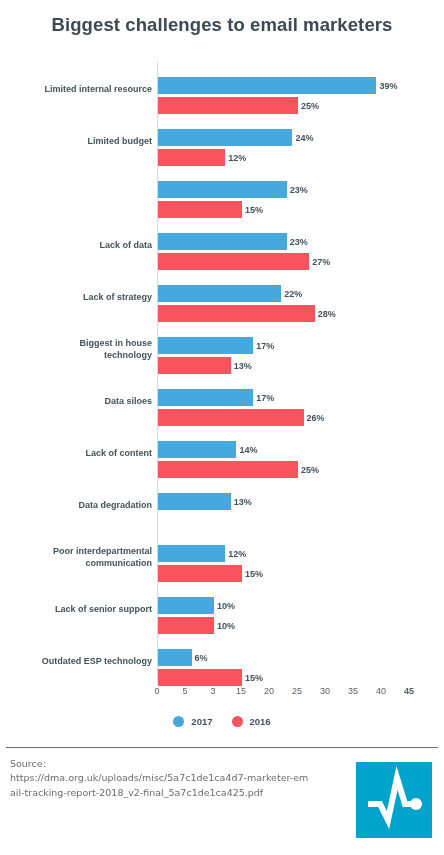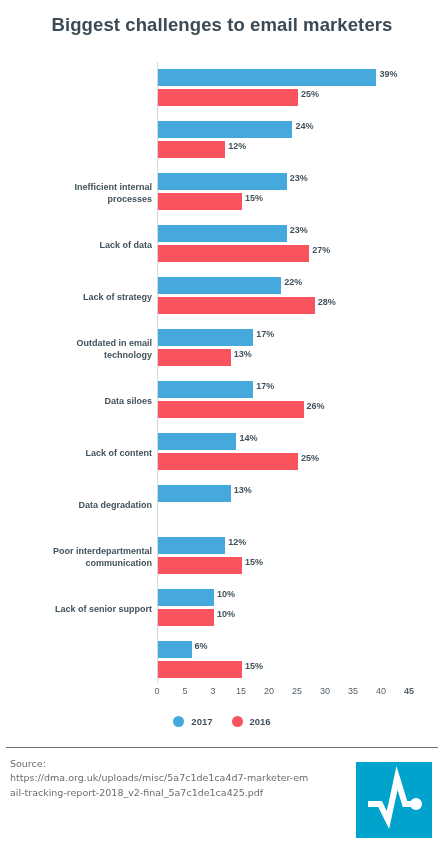--- a/index.html
+++ b/index.html
@@ -77,20 +77,21 @@
     left: 158px;
     top: 0;
     height: 52px;
     width: 286px;
   }
   .bar-wrap {
     position: absolute;
     left: 0;
     height: 33px;
     display: flex;
+    align-items: center;
   }
   .bar-wrap.b1 { top: 6px; }
   .bar-wrap.b2 { top: 26px; }
   .bar {
     height: 17px;
     border-radius: 0;
   }
   .bar.s2017 { background: #45a9dd; }
   .bar.s2016 { background: #f9535d; }
   .bar-value {
@@ -178,48 +179,50 @@
 </style>
 </head>
 <body>
 
 <div class="chart-title">Biggest challenges to email marketers</div>
 
 <div class="plot">
   <div class="axis-line"></div>
   <div class="rows" id="rows">
       <div class="row">
+        <div class="row-label">
+          <span>Limited internal resource</span>
+        </div>
         <div class="bars">
           <div class="bar-wrap b1">
             <div class="bar s2017" style="width: 218.4px; background: rgb(69, 169, 221);"></div>
             <span class="bar-value">39%</span>
           </div>
           <div class="bar-wrap b2">
             <div class="bar s2016" style="width: 140px; background: rgb(249, 83, 93);"></div>
             <span class="bar-value">25%</span>
           </div>
         </div>
       </div>
       <div class="row">
+        <div class="row-label">
+          <span>Limited budget</span>
+        </div>
         <div class="bars">
           <div class="bar-wrap b1">
             <div class="bar s2017" style="width: 134.4px; background: rgb(69, 169, 221);"></div>
             <span class="bar-value">24%</span>
           </div>
           <div class="bar-wrap b2">
             <div class="bar s2016" style="width: 67.2px; background: rgb(249, 83, 93);"></div>
             <span class="bar-value">12%</span>
           </div>
         </div>
       </div>
       <div class="row">
-        <div class="row-label">
-          <span>Inefficient internal</span>
-          <span>processes</span>
-        </div>
         <div class="bars">
           <div class="bar-wrap b1">
             <div class="bar s2017" style="width: 128.8px; background: rgb(69, 169, 221);"></div>
             <span class="bar-value">23%</span>
           </div>
           <div class="bar-wrap b2">
             <div class="bar s2016" style="width: 84px; background: rgb(249, 83, 93);"></div>
             <span class="bar-value">15%</span>
           </div>
         </div>
@@ -249,21 +252,21 @@
             <span class="bar-value">22%</span>
           </div>
           <div class="bar-wrap b2">
             <div class="bar s2016" style="width: 156.8px; background: rgb(249, 83, 93);"></div>
             <span class="bar-value">28%</span>
           </div>
         </div>
       </div>
       <div class="row">
         <div class="row-label">
-          <span>Outdated in email</span>
+          <span>Biggest in house</span>
           <span>technology</span>
         </div>
         <div class="bars">
           <div class="bar-wrap b1">
             <div class="bar s2017" style="width: 95.2px; background: rgb(69, 169, 221);"></div>
             <span class="bar-value">17%</span>
           </div>
           <div class="bar-wrap b2">
             <div class="bar s2016" style="width: 72.8px; background: rgb(249, 83, 93);"></div>
             <span class="bar-value">13%</span>
@@ -336,20 +339,23 @@
             <div class="bar s2017" style="width: 56px; background: rgb(69, 169, 221);"></div>
             <span class="bar-value">10%</span>
           </div>
           <div class="bar-wrap b2">
             <div class="bar s2016" style="width: 56px; background: rgb(249, 83, 93);"></div>
             <span class="bar-value">10%</span>
           </div>
         </div>
       </div>
       <div class="row">
+        <div class="row-label">
+          <span>Outdated ESP technology</span>
+        </div>
         <div class="bars">
           <div class="bar-wrap b1">
             <div class="bar s2017" style="width: 33.6px; background: rgb(69, 169, 221);"></div>
             <span class="bar-value">6%</span>
           </div>
           <div class="bar-wrap b2">
             <div class="bar s2016" style="width: 84px; background: rgb(249, 83, 93);"></div>
             <span class="bar-value">15%</span>
           </div>
         </div>

